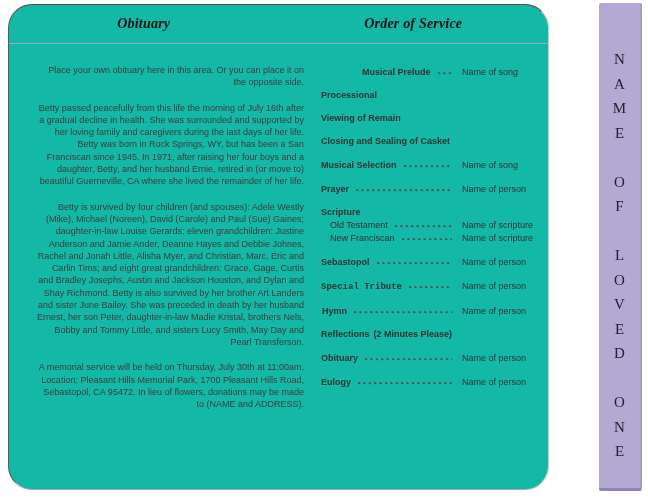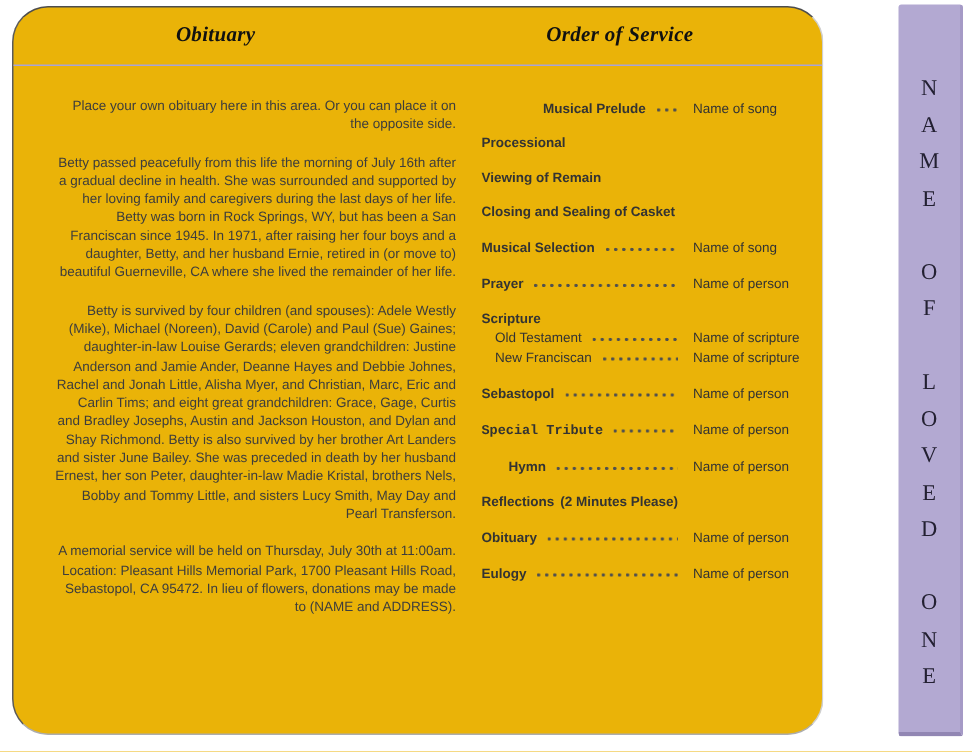--- a/index.html
+++ b/index.html
@@ -5,21 +5,21 @@
   html,body{margin:0;padding:0;}
   body{
     width:648px;height:501px;position:relative;overflow:hidden;
     background:#ffffff;
     font-family:"Liberation Sans", sans-serif;
     -webkit-font-smoothing:antialiased;
   }
   
   .page{
     position:absolute;left:8px;top:4px;width:541px;height:486px;
-    box-sizing:border-box;background:#eab308;
+    box-sizing:border-box;background:#14b8a6;
     border-top:1px solid #4d4d4d;
     border-left:1px solid #5a5a5a;
     border-bottom:1px solid #adadad;
     border-right:1px solid #cfcfcf;
     border-radius:24px;
   }
   .header{height:38px;display:flex;border-bottom:1px solid #a7a3d8;}
   .header-cell{flex:1;display:flex;align-items:center;justify-content:center;}
   .title{
     margin:0;font-family:"Liberation Serif", serif;
@@ -131,21 +131,21 @@
           <span class="svc-label" style="margin-left: 0px;">Sebastopol</span>
           <span class="svc-leader"></span>
           <span class="svc-value">Name of person</span>
         </div>
         <div class="svc-row">
           <span class="svc-label" style="margin-left: 0px; font-family: Liberation Mono, monospace;">Special Tribute</span>
           <span class="svc-leader"></span>
           <span class="svc-value">Name of person</span>
         </div>
         <div class="svc-row">
-          <span class="svc-label" style="margin-left: 18px; text-align: center;">Hymn</span>
+          <span class="svc-label" style="margin-left: 1px; text-align: center;">Hymn</span>
           <span class="svc-leader"></span>
           <span class="svc-value">Name of person</span>
         </div>
         <div class="svc-row">
           <span class="svc-label" style="margin-left: 0px;">Reflections</span>
           <span class="svc-suffix">(2 Minutes Please)</span>
         </div>
         <div class="svc-row">
           <span class="svc-label" style="margin-left: 0px;">Obituary</span>
           <span class="svc-leader"></span>

